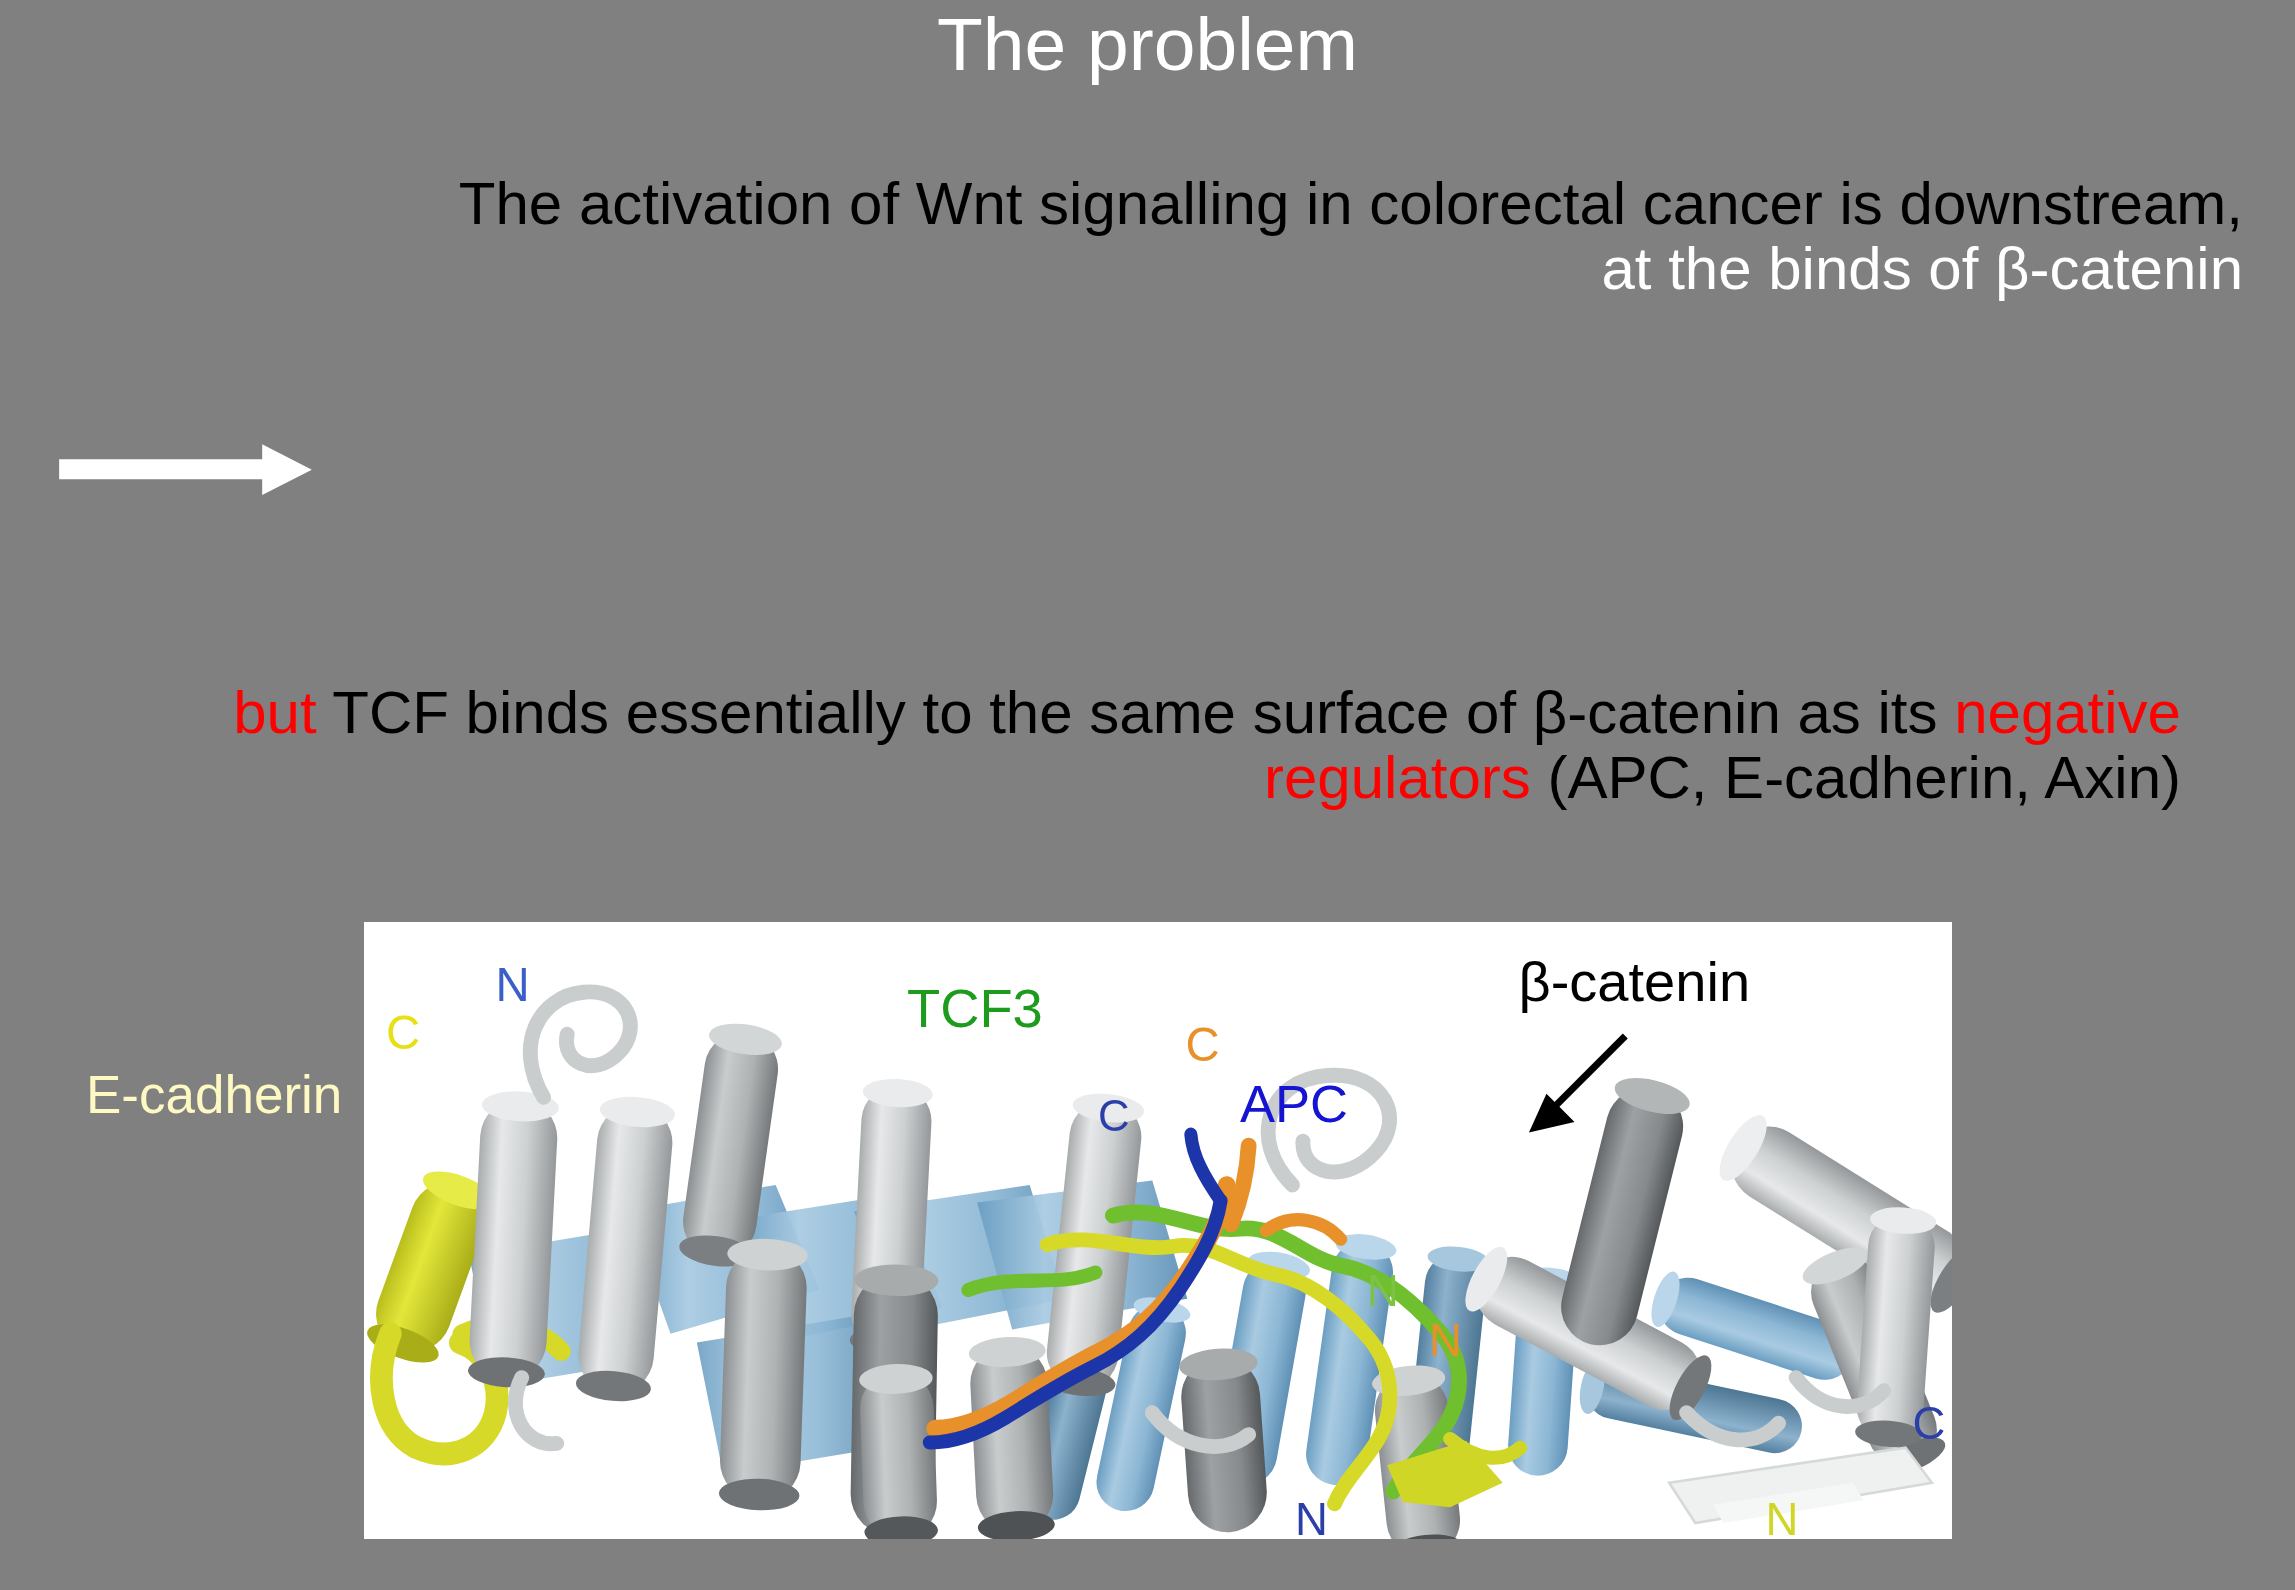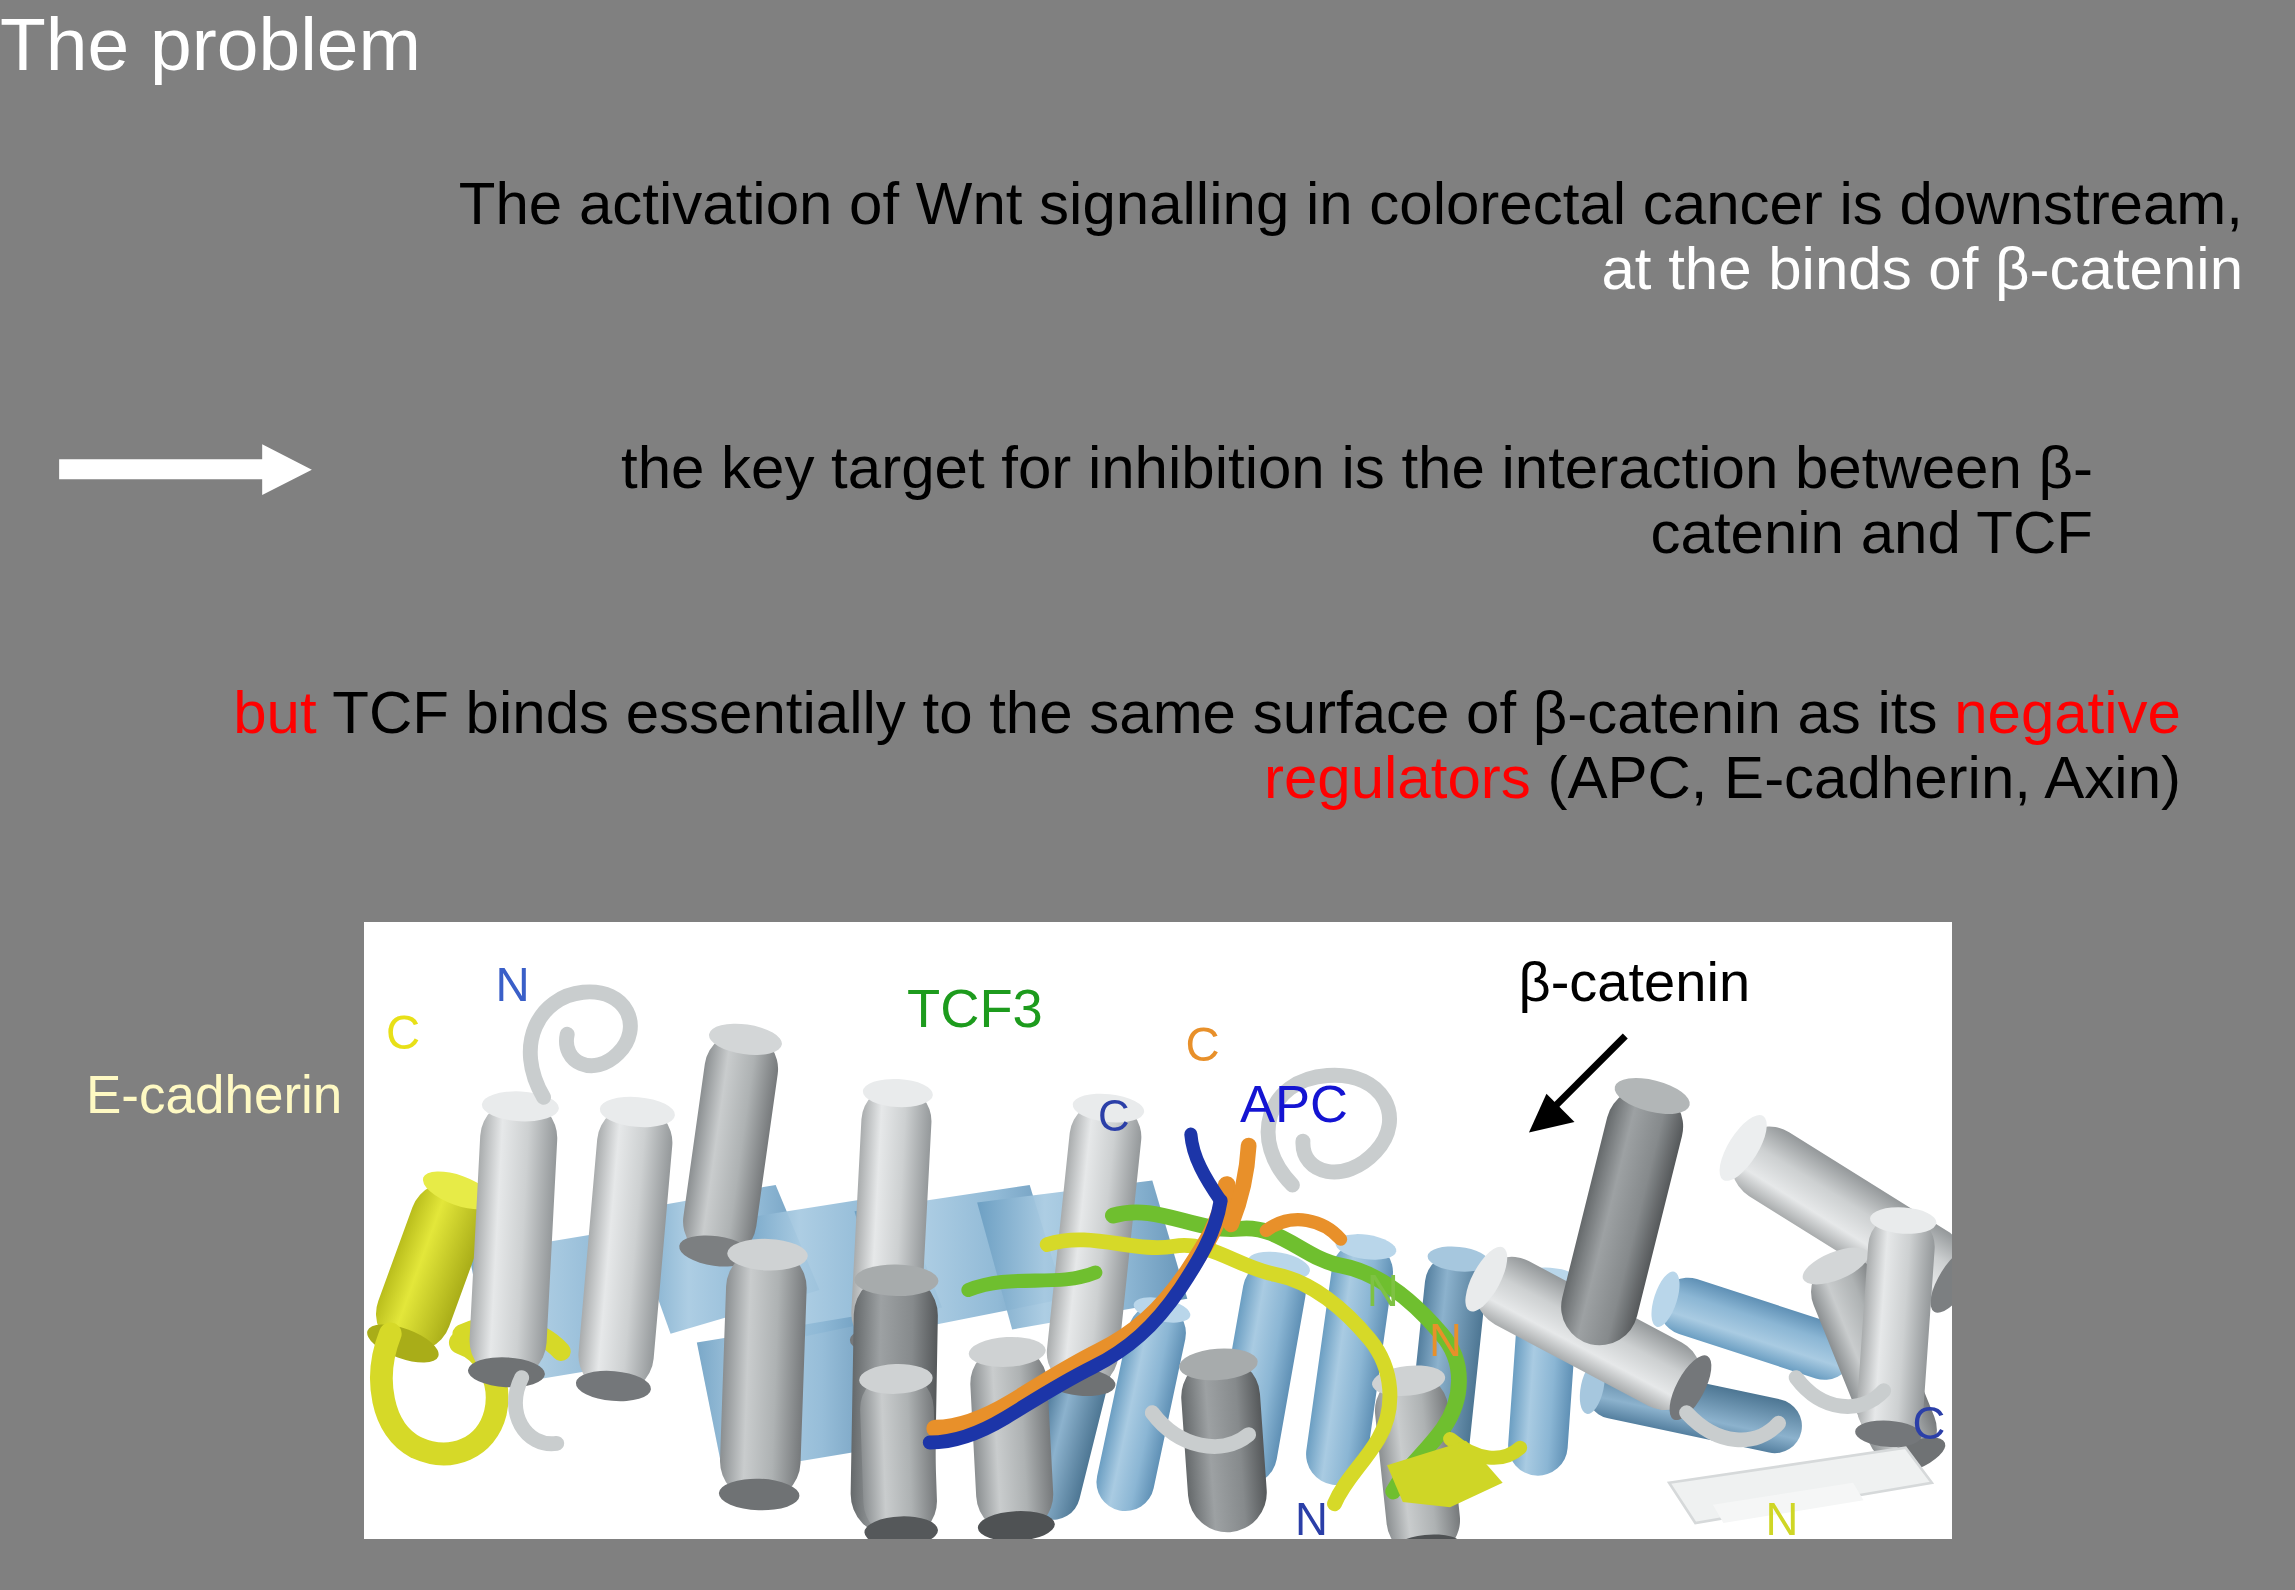--- a/index.html
+++ b/index.html
@@ -7,21 +7,21 @@
     width:2295px;height:1590px;
     background:#808080;
     font-family:"Liberation Sans","DejaVu Sans",sans-serif;
     overflow:hidden;position:relative;
   }
   .slide{position:absolute;inset:0;}
 
   
   .title{
     position:absolute;top:5.3px;left:0;width:2295px;
-    color:#ffffff;
+    text-align:center;color:#ffffff;
     font-size:75px;line-height:1.05;font-weight:400;
     letter-spacing:0px;
   }
 
   
   .para{
     position:absolute;text-align:right;
     font-size:60px;line-height:1.08;font-weight:400;
     color:#000000;
   }
@@ -65,24 +65,20 @@
     <span class="l1" style="color: rgb(0, 0, 0);">The activation of Wnt signalling in colorectal cancer is downstream,</span><br>
     <span class="l2" style="color: rgb(255, 255, 255);">at the binds of β-catenin</span>
   </div>
 
   <div class="white-arrow">
     <svg width="263" height="61" viewBox="0 0 300 70" xmlns="http://www.w3.org/2000/svg" aria-hidden="true">
       <polygon points="5,22 238,22 238,5 295,34 238,63 238,45 5,45" fill="#ffffff"></polygon>
     </svg>
   </div>
 
-  <div class="para" id="para2">
-    <span>the key target for inhibition is the interaction between β-</span><br>
-    <span>catenin and TCF</span>
-  </div>
 
   <div class="para" id="para3">
     <span class="red" style="color: rgb(255, 0, 0);">but</span><span> TCF binds essentially to the same surface of β-catenin as its </span><span class="red" style="color: rgb(255, 0, 0);">negative regulators</span><span> (APC, E-cadherin, Axin)</span>
   </div>
 
   <div class="ecad-label" style="color: #fef9c3; margin-left: 32px;">E-cadherin</div>
 
   <div class="figure-wrap">
     <svg class="fig-svg" viewBox="0 0 1813 704" xmlns="http://www.w3.org/2000/svg">
       <defs>

